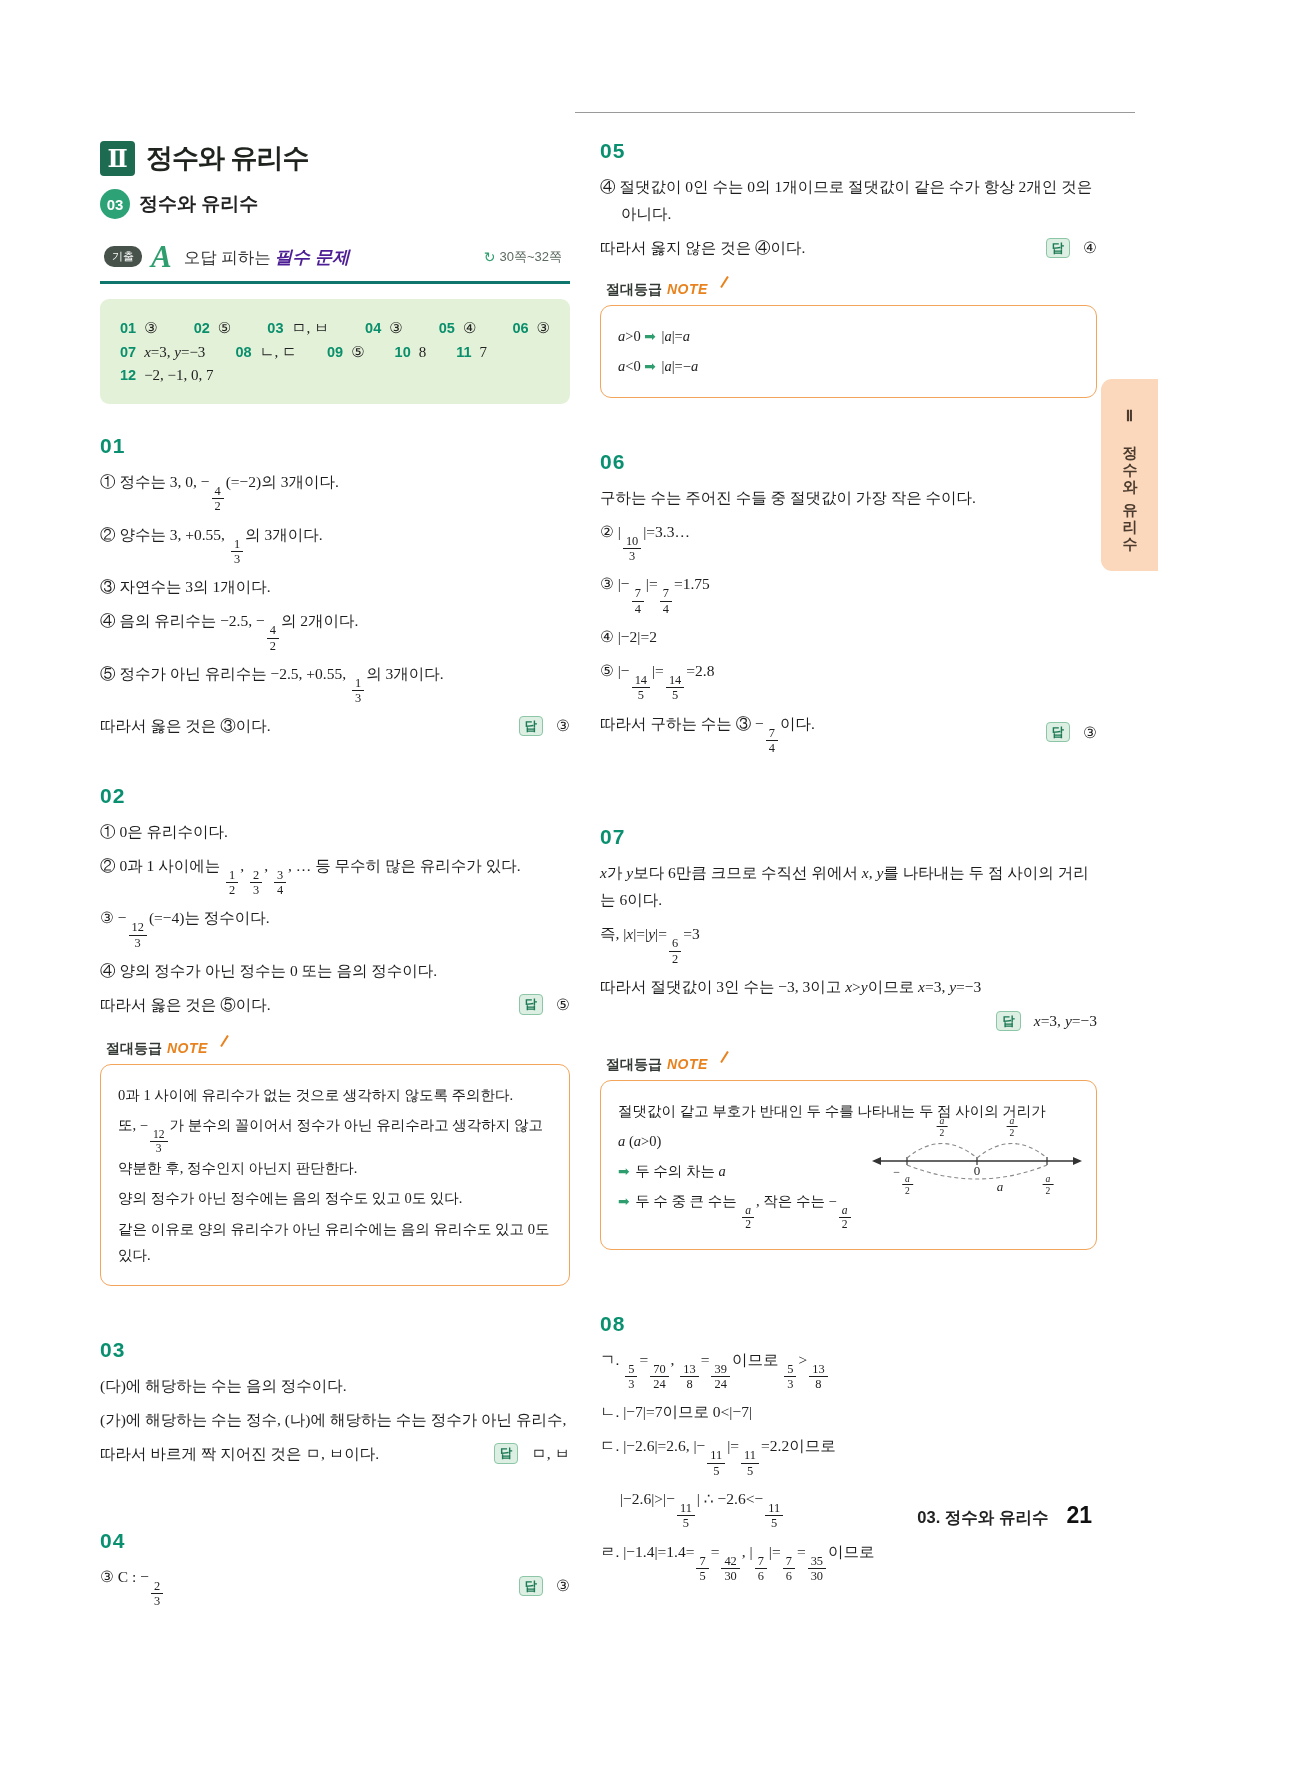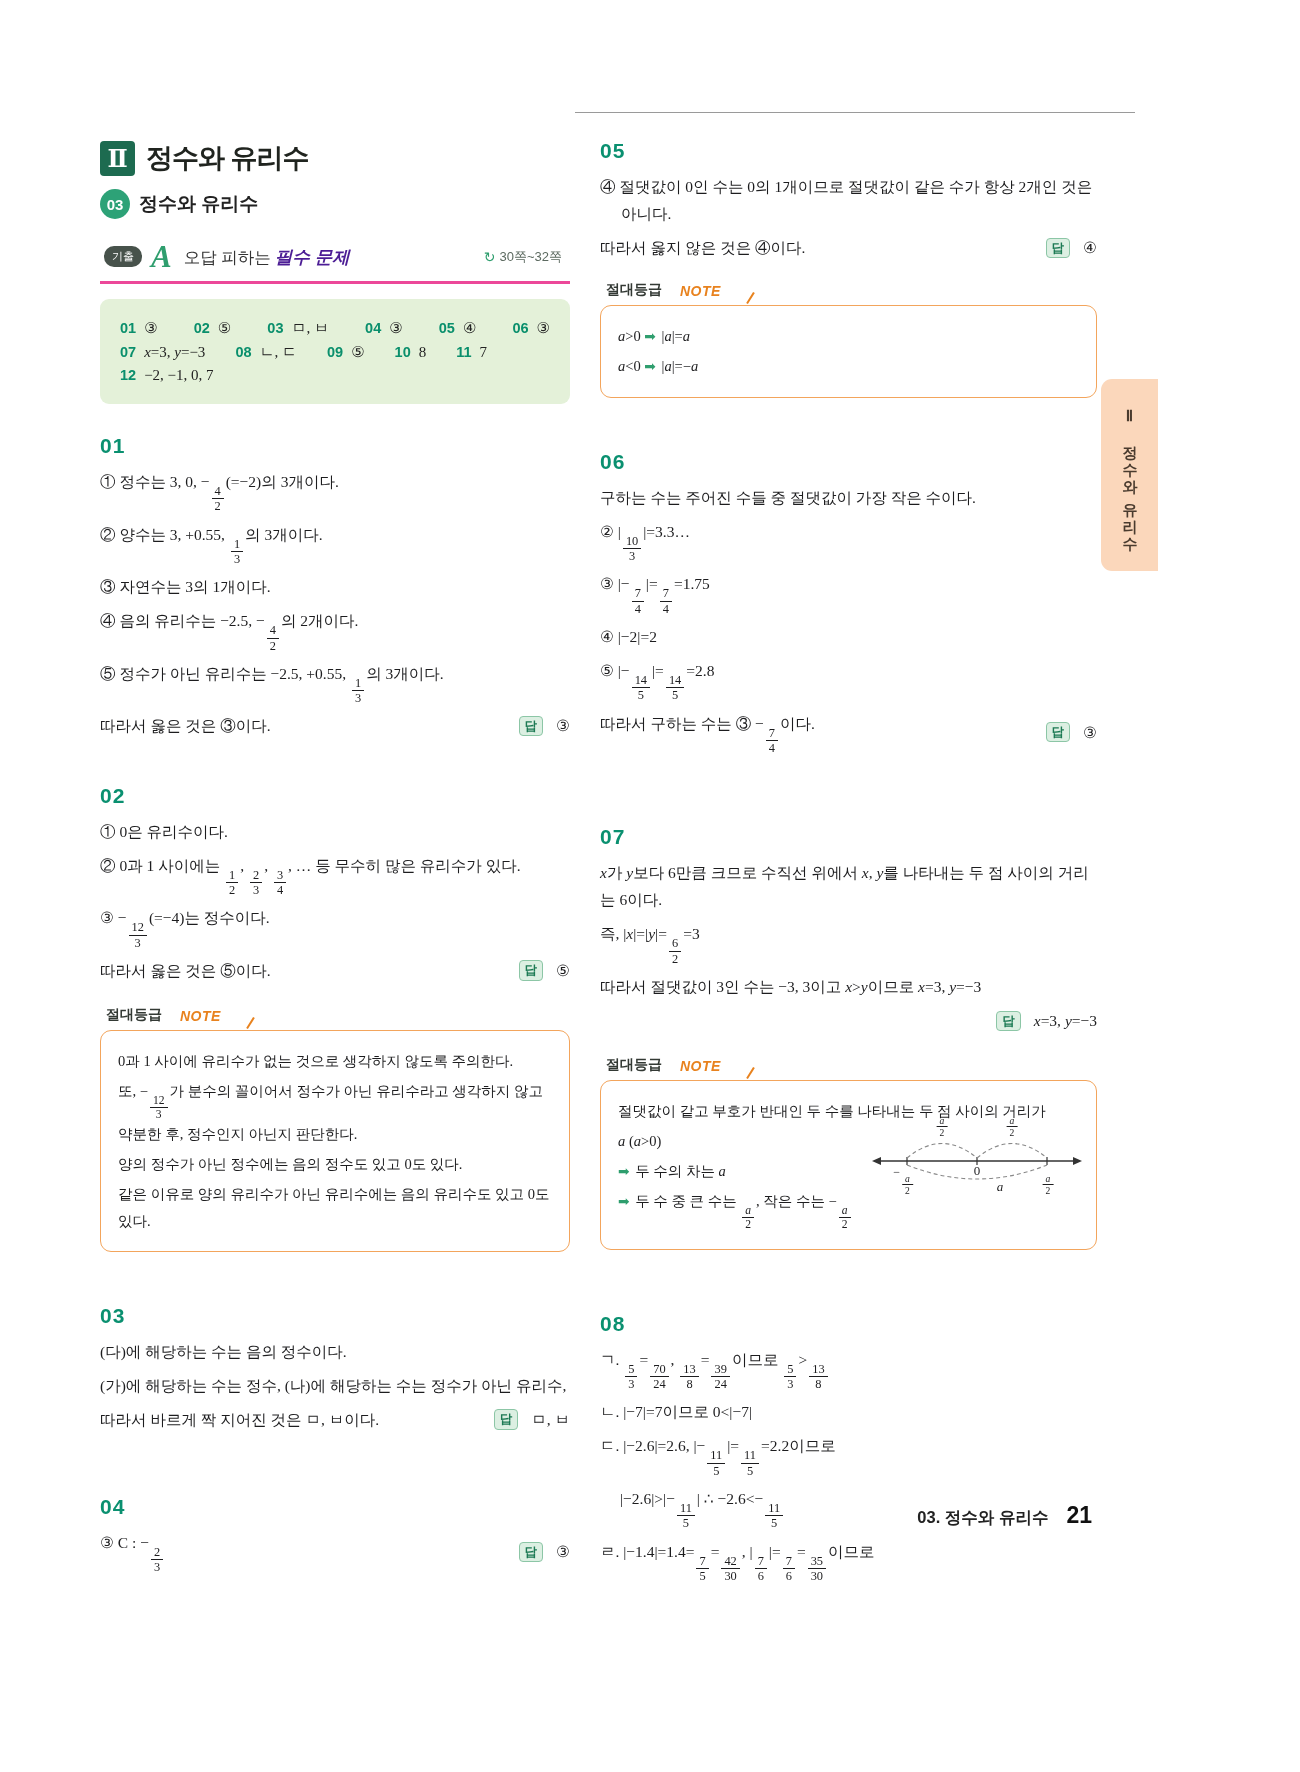--- a/index.html
+++ b/index.html
@@ -18,21 +18,21 @@
   .unit-sq{width:35px;height:35px;background:#1d6b50;color:#fff;border-radius:4px;
            font-weight:bold;font-size:24px;display:flex;align-items:center;justify-content:center;}
   .unit-title{font-family:"Liberation Sans","DejaVu Sans",sans-serif;font-weight:bold;font-size:27px;color:#20241f;letter-spacing:-1px;}
   .chap-header{display:flex;align-items:center;gap:9px;margin-top:13px;}
   .chap-circle{width:30px;height:30px;background:#2da277;color:#fff;border-radius:50%;
                font-family:"Liberation Sans",sans-serif;font-weight:bold;font-size:15px;
                display:flex;align-items:center;justify-content:center;}
   .chap-title{font-family:"Liberation Sans",sans-serif;font-weight:bold;font-size:19px;color:#222;}
 
   .banner{margin-top:19px;display:flex;align-items:center;gap:9px;padding:3px 8px 9px 4px;
-          border-bottom:3px solid #ec4899;}
+          border-bottom:3px solid #0f766e;}
   .gichul{background:#47524b;color:#fff;font-family:"Liberation Sans",sans-serif;font-size:11px;
           padding:3px 8px;border-radius:10px;}
   .grade{color:#2f9e6e;font-weight:bold;font-style:italic;font-size:31px;line-height:1;margin-right:3px;}
   .banner-title{font-family:"Liberation Sans",sans-serif;font-size:16.5px;color:#333;}
   .banner-title b{color:#4c1d95;font-size:17.5px;margin-left:4px;font-style:italic;}
   .pages{margin-left:auto;display:flex;align-items:center;gap:4px;
          font-family:"Liberation Sans",sans-serif;font-size:13px;color:#5c6a60;}
   .refresh{color:#2f9e6e;font-size:14px;}
 
   
@@ -66,21 +66,21 @@
 
   
   .frac{display:inline-flex;flex-direction:column;text-align:center;vertical-align:-0.65em;
         font-size:0.8em;line-height:1.15;margin:0 2px;}
   .frac .num{border-bottom:1px solid currentColor;padding:0 3px;}
   .frac .den{padding:0 3px;}
   .var{font-style:italic;font-family:"Liberation Serif","DejaVu Serif",serif;}
   .arrow{color:#2f9e6e;font-family:"DejaVu Sans",sans-serif;font-size:0.95em;margin-right:2px;}
 
   
-  .note-label{display:flex;align-items:flex-end;gap:18px;margin:0 0 6px 6px;
+  .note-label{display:flex;align-items:flex-start;gap:5px;margin:0 0 6px 6px;
               font-family:"Liberation Sans",sans-serif;font-weight:bold;font-size:14px;}
   .nl1{color:#333934;}
   .nl2{color:#e8821e;font-style:italic;letter-spacing:0.5px;}
   .nl-slash{width:13px;height:2px;background:#e8821e;transform:rotate(-58deg);margin-left:5px;}
   .note-box{border:1.6px solid #f3a55c;border-radius:11px;padding:13px 17px;background:#fff;}
   .note-box .ln{font-size:14.5px;line-height:1.8;margin:4px 0;}
   .note-box.with-diagram{position:relative;padding-right:236px;min-height:138px;}
 
   
   .numline{position:absolute;right:12px;top:26px;width:214px;height:96px;font-size:13px;}
@@ -222,20 +222,21 @@
             <span class="num">2</span>
             <span class="den">3</span>
           </span>, <span class="frac">
             <span class="num">3</span>
             <span class="den">4</span>
           </span>, … 등 무수히 많은 유리수가 있다.</p>
       <p class="ln">③ −<span class="frac">
             <span class="num">12</span>
             <span class="den">3</span>
           </span>(=−4)는 정수이다.</p>
+      <p class="ln">④ 양의 정수가 아닌 정수는 0 또는 음의 정수이다.</p>
       <div class="ln concl">
         <span class="ctext">따라서 옳은 것은 ⑤이다.</span>
         <span class="ansr">
             <span class="abadge">답</span>
             <span class="aval">⑤</span>
           </span>
       </div>
     </section>
 
     <div class="note mt-n02">

